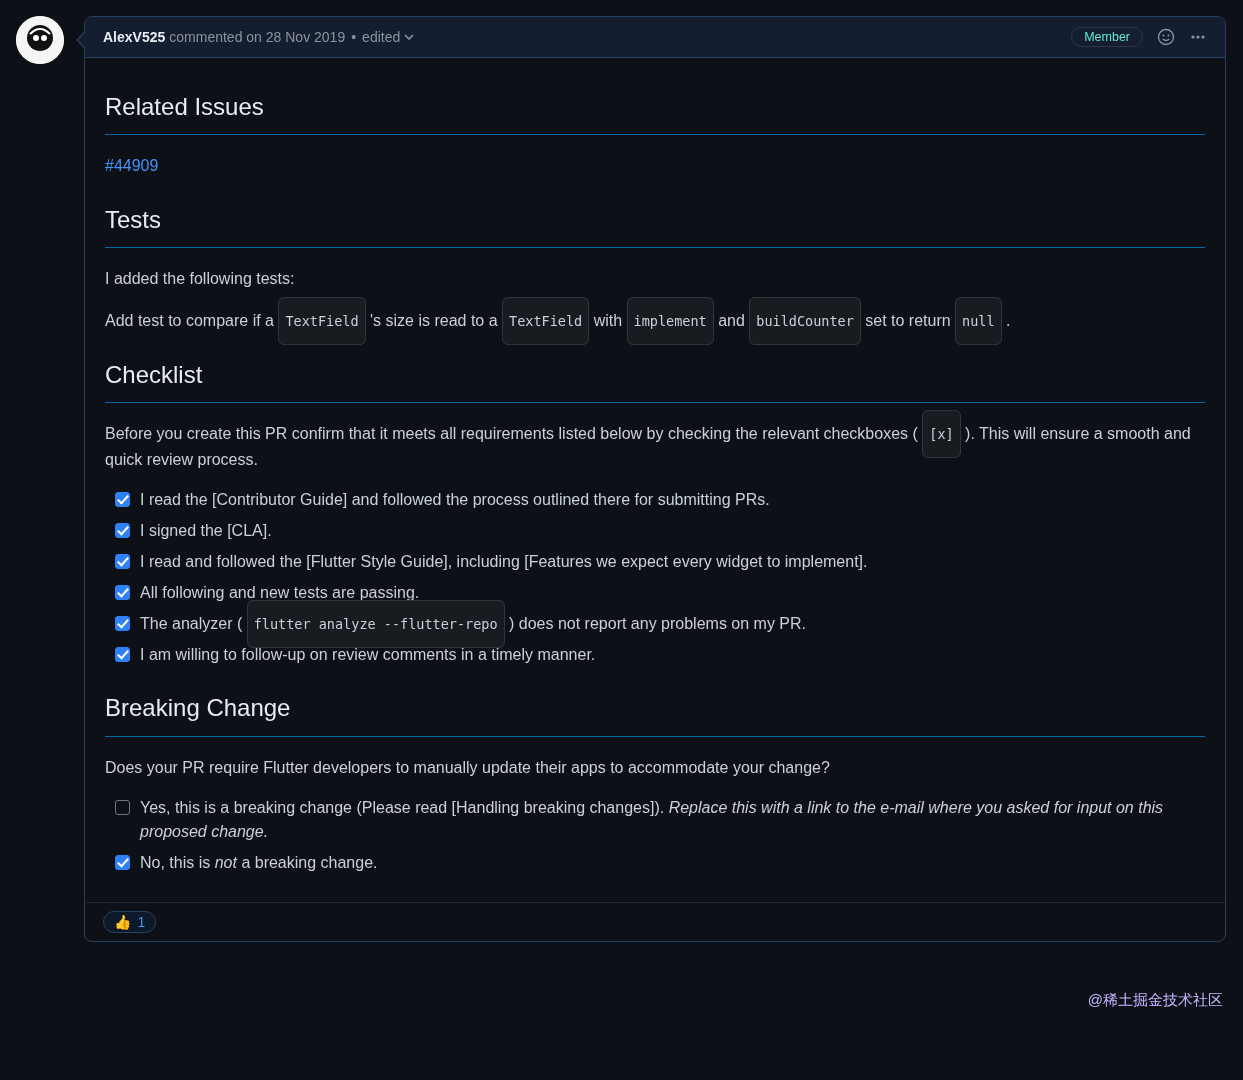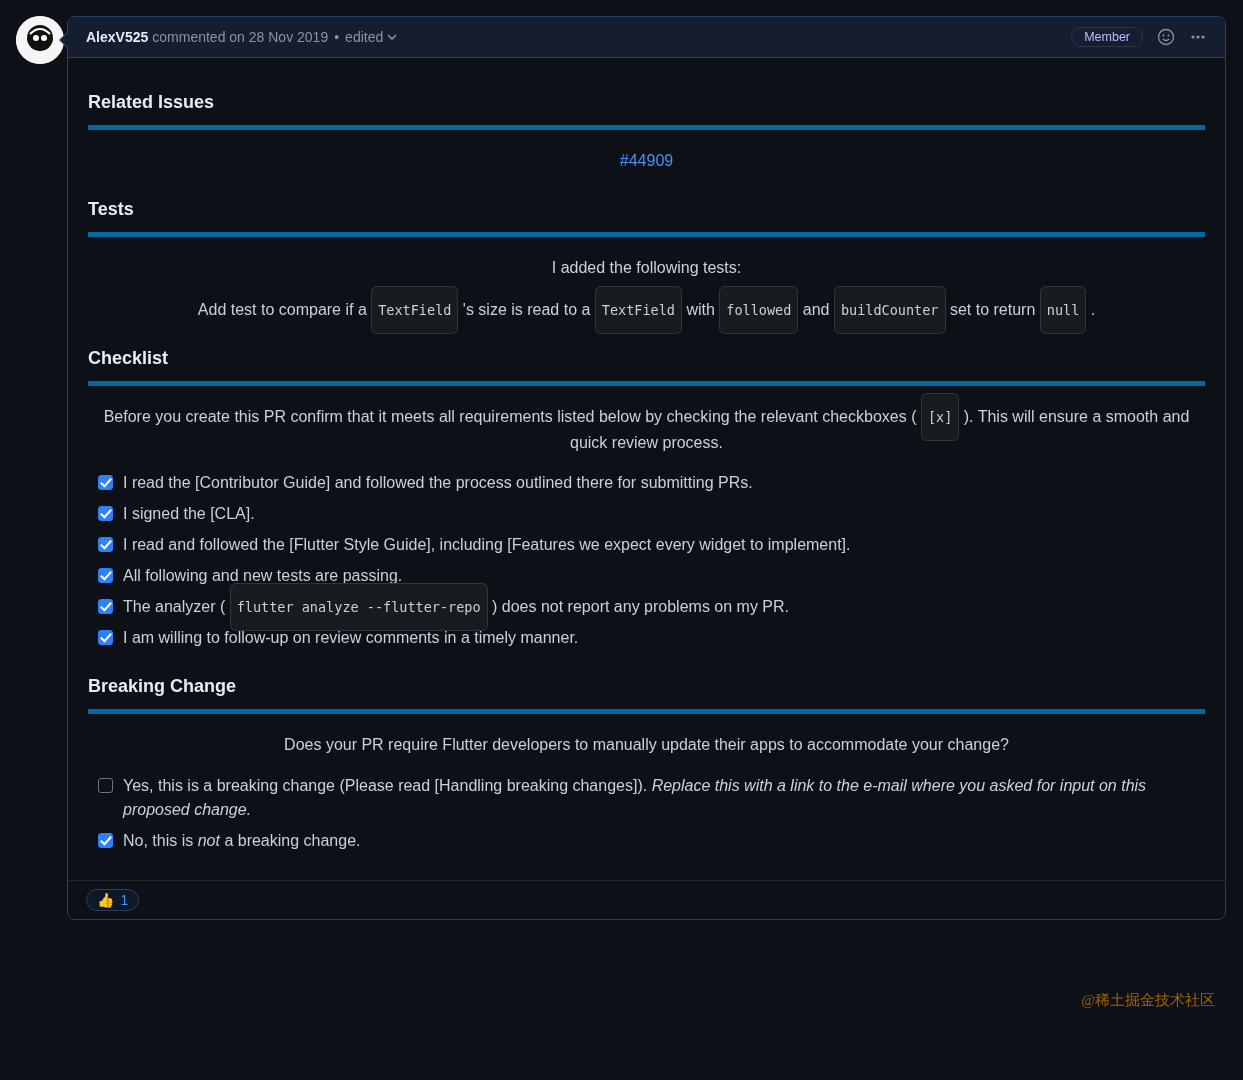--- a/index.html
+++ b/index.html
@@ -5,21 +5,21 @@
   * { box-sizing: border-box; margin: 0; padding: 0; }
   body {
     background: #0d1117;
     color: #c9d1d9;
     font-family: -apple-system, BlinkMacSystemFont, "Segoe UI", Helvetica, Arial, sans-serif;
     font-size: 14px;
     padding: 16px;
   }
   .container {
     display: flex;
-    gap: 3px;
+    gap: 20px;
     max-width: 1210px;
   }
   .avatar {
     width: 48px;
     height: 48px;
     border-radius: 50%;
     background: #fff;
     flex-shrink: 0;
     position: relative;
     overflow: hidden;
@@ -72,43 +72,43 @@
     margin-left: auto;
     display: flex;
     align-items: center;
     gap: 14px;
   }
   .badge {
     border: 1px solid #30363d;
     border-radius: 20px;
     padding: 2px 12px;
     font-size: 12.5px;
-    color: #c4b5fd;
+    color: #5eead4;
   }
   .icon-btn {
     color: #8b949e;
     display: inline-flex;
     cursor: pointer;
   }
   .comment-body {
     padding: 8px 20px 20px 20px;
     color: #c9d1d9;
     font-size: 16px;
     line-height: 1.6;
   }
   .comment-body h2 {
-    font-size: 18px;
-    font-weight: 700;
+    font-size: 24px;
+    font-weight: 400;
     color: #e6edf3;
-    border-bottom: 5px solid #0369a1;
+    border-bottom: 1px solid #0369a1;
     padding-bottom: 8px;
     margin-top: 22px;
     margin-bottom: 18px;
   }
-  .comment-body p { margin-bottom: 16px; text-align: center; }
+  .comment-body p { margin-bottom: 16px; }
   .comment-body a.link { color: #4493f8; text-decoration: none; }
   code {
     font-family: ui-monospace, SFMono-Regular, Menlo, monospace;
     background: #181c21;
     border: 1px solid #30363d;
     border-radius: 6px;
     padding: 15px 6px;
     font-size: 13.5px;
     color: #c9d1d9;
   }
@@ -158,26 +158,25 @@
     border-radius: 18px;
     padding: 2px 10px;
     display: inline-flex;
     align-items: center;
     gap: 6px;
     color: #4493f8;
     cursor: pointer;
   }
   .watermark {
     position: fixed;
-    right: 28px;
+    right: 20px;
     bottom: 70px;
-    color: #a16207;
+    color: #c4b5fd;
     font-size: 15px;
     pointer-events: none;
-    font-family: Liberation Serif, serif;
   }
 </style>
 </head>
 <body>
 
 <div class="container">
   <div class="avatar">
     <svg viewBox="0 0 48 48">
         <circle cx="24" cy="24" r="24" fill="#f5f5f5"></circle>
         <circle cx="24" cy="22" r="13" fill="#111"></circle>
@@ -220,21 +219,21 @@
       </div>
     </div>
 
     <div class="comment-body">
       <h2>Related Issues</h2>
       <p><a class="link">#44909</a></p>
 
       <h2>Tests</h2>
       <p>I added the following tests:</p>
       <p>
-        <span>Add test to compare if a </span><code>TextField</code><span> 's size is read to a </span><code>TextField</code><span> with </span><code>followed</code><span> and </span><code>buildCounter</code><span> set to return </span><code>null</code><span> .</span>
+        <span>Add test to compare if a </span><code>TextField</code><span> 's size is read to a </span><code>TextField</code><span> with </span><code>implement</code><span> and </span><code>buildCounter</code><span> set to return </span><code>null</code><span> .</span>
       </p>
 
       <h2>Checklist</h2>
       <p>
         <span>Before you create this PR confirm that it meets all requirements listed below by checking the relevant checkboxes ( </span><code>[x]</code><span> ). This will ensure a smooth and quick review process.</span>
       </p>
 
       <ul class="task-list" id="checklist-ul">
           <li>
             <span class="chk checked"></span>

